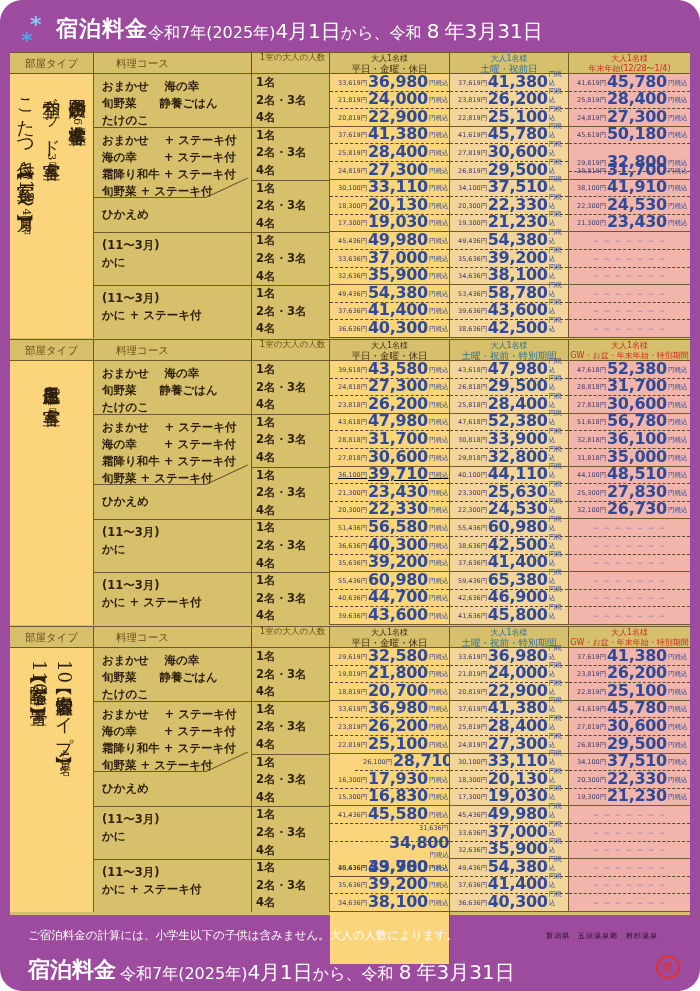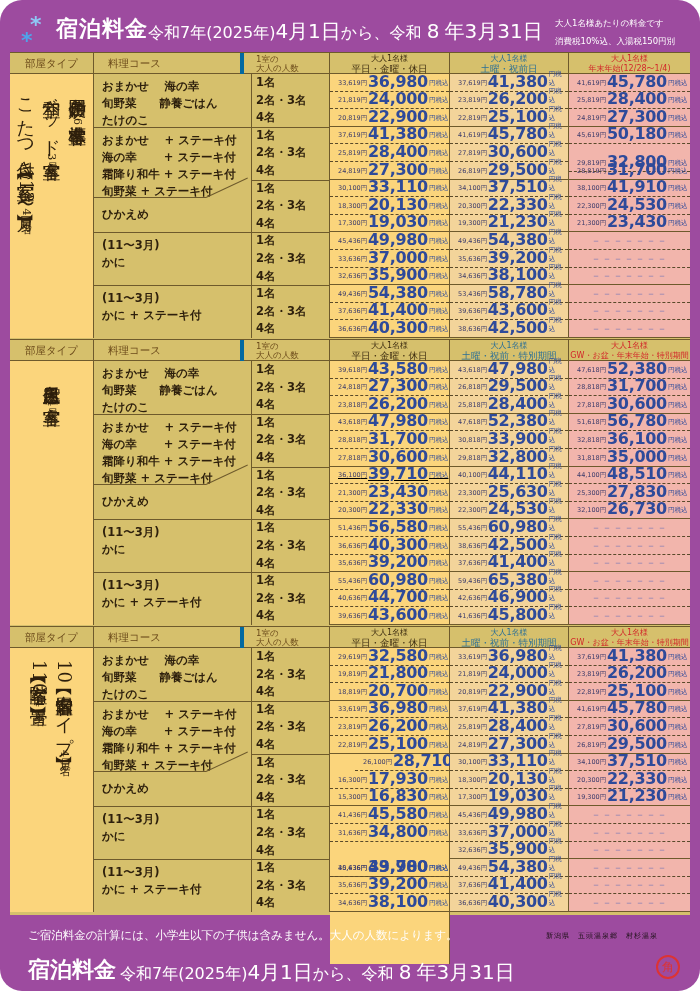--- a/index.html
+++ b/index.html
@@ -26,22 +26,22 @@
     position: absolute; left: 10px; top: 52px; width: 680px; height: 863px;
     background: #d6c06c;
   }
   .section { position: absolute; left: 0; width: 680px; }
   .sec-head {
     position: absolute; left: 0; top: 0; width: 680px; height: 22px;
     background: #d6c06c; border-bottom: 1px solid #6e5a2c; border-top: 1px solid #6e5a2c;
   }
   .sh-cell { position: absolute; top: 0; height: 21px; font-size: 10.5px; color: #6b4a1a; display: flex; align-items: center; }
   .sh-cell.room { left: 0; width: 84px; justify-content: center; border-right: 1px solid #6e5a2c; }
-  .sh-cell.course { left: 76px; width: 158px; padding-left: 22px; border-right: 4px solid #0369a1; }
-  .sh-cell.people { left: 242px; width: 78px; font-size: 8.5px; line-height: 9px; padding-left: 4px; border-right: 1px solid #6e5a2c; flex-direction: column; align-items: flex-start; justify-content: center; }
+  .sh-cell.course { left: 84px; width: 158px; padding-left: 22px; border-right: 1px solid #0369a1; }
+  .sh-cell.people { left: 242px; width: 78px; font-size: 8.5px; line-height: 9px; padding-left: 4px; border-right: 1px solid #6e5a2c; flex-direction: row; align-items: flex-start; justify-content: center; }
   .sh-cell.price { flex-direction: column; justify-content: center; text-align: center; line-height: 10px; border-right: 1px solid #6e5a2c; }
   .sh-cell.price .top { font-size: 8px; }
   .sh-cell.price .bot { font-size: 9.5px; }
   .sh-cell.p1 { left: 320px; width: 120px; color: #3d2c10; }
   .sh-cell.p2 { left: 440px; width: 119px; color: #2b6f96; }
   .sh-cell.p3 { left: 559px; width: 121px; color: #d2262a; border-right: none; }
   .sh-cell.p3 .bot { font-size: 8px; }
 
   .room-col {
     position: absolute; left: 0; width: 84px; background: #fbd57c;
@@ -88,24 +88,20 @@
 <body>
 
 <div class="frame">
   <div class="header">
     <span class="snow s1">*</span>
     <span class="snow s2">*</span>
     <span class="h-title">宿泊料金</span>
     <span class="h-period">
       <span>令和7年(2025年)</span><span class="big">4月1日</span><span>から、令和</span> <span class="big">8</span> <span class="big">年3月31日</span>
     </span>
-    <div class="h-note">
-      <div>大人1名様あたりの料金です</div>
-      <div>消費税10%込、入湯税150円別</div>
-    </div>
   </div>
 
   <div class="table-area" id="table-area">
       <div class="section" style="top: 0px; height: 287px;">
         <div class="sec-head">
           <div class="sh-cell room">部屋タイプ</div>
           <div class="sh-cell course">料理コース</div>
           <div class="sh-cell people">
             <span>1室の</span>
             <span>大人の人数</span>
@@ -802,21 +798,21 @@
           <div class="pr-row solid" style="top: 140.8px;">
             <span class="pr-pre"><span>15,300</span><span>円</span></span>
             <span class="pr-main">16,830</span>
             <span class="pr-suf">円税込</span>
           </div>
           <div class="pr-row" style="top: 158.4px;">
             <span class="pr-pre"><span>41,436</span><span>円</span></span>
             <span class="pr-main">45,580</span>
             <span class="pr-suf">円税込</span>
           </div>
-          <div class="pr-row" style="top: 176px;">
+          <div class="pr-row" style="top: 176px; flex-direction: column;">
             <span class="pr-pre"><span>31,636</span><span>円</span></span>
             <span class="pr-main">34,800</span>
             <span class="pr-suf">円税込</span>
           </div>
           <div class="pr-row solid" style="top: 211px;">
             <span class="pr-pre"><span>30,636</span><span>円</span></span>
             <span class="pr-main">33,700</span>
             <span class="pr-suf">円税込</span>
           </div>
           <div class="pr-row" style="top: 211.2px;">

